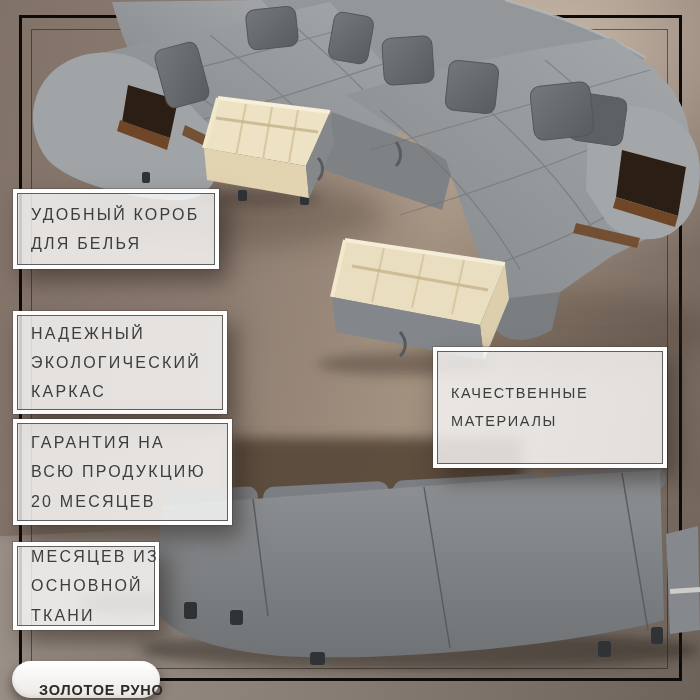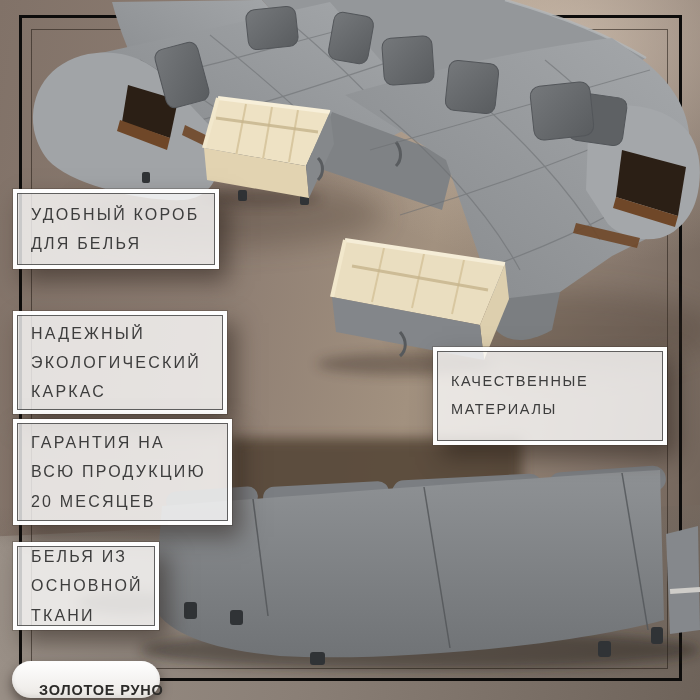--- a/index.html
+++ b/index.html
@@ -25,21 +25,21 @@
     box-sizing:border-box;}
   .callout-inner{border:1px solid rgba(72,72,72,.85);width:100%;height:100%;
     box-sizing:border-box;display:flex;flex-direction:column;justify-content:center;
     padding:4px 13px;}
   .callout-line{font-size:16px;letter-spacing:2.2px;color:#3d3d3d;line-height:1.82;
     white-space:nowrap;}
   .co1{left:13px;top:189px;width:206px;height:80px;}
   .co2{left:13px;top:311px;width:214px;height:103px;}
   .co3{left:13px;top:419px;width:219px;height:106px;}
   .co4{left:13px;top:542px;width:146px;height:88px;}
-  .co5{left:433px;top:347px;width:234px;height:98px;}
+  .co5{left:433px;top:347px;width:234px;height:121px;}
   .co5 .callout-line{font-size:14.5px;letter-spacing:1.6px;line-height:1.9;}
   .badge{position:absolute;left:12px;top:661px;width:148px;height:37px;z-index:5;
     border-radius:19px;background:linear-gradient(180deg,#ffffff,#ebe8e4);
     box-shadow:0 5px 12px rgba(25,18,14,.55), inset 0 -2px 4px rgba(0,0,0,.08);
     display:flex;align-items:flex-end;padding-left:19px;gap:8px;box-sizing:border-box;}
   .badge-label{font-weight:bold;font-size:14.5px;letter-spacing:.8px;color:#2c2b29;
     white-space:nowrap;}
 </style>
 </head>
 <body>
@@ -225,21 +225,21 @@
   <div class="callout co3">
     <div class="callout-inner">
       <div class="callout-line">ГАРАНТИЯ НА</div>
       <div class="callout-line">ВСЮ ПРОДУКЦИЮ</div>
       <div class="callout-line">20 МЕСЯЦЕВ</div>
     </div>
   </div>
 
   <div class="callout co4">
     <div class="callout-inner">
-      <div class="callout-line">БЕЛЬЯ ИЗ</div>
+      <div class="callout-line">МЕСЯЦЕВ ИЗ</div>
       <div class="callout-line">ОСНОВНОЙ</div>
       <div class="callout-line">ТКАНИ</div>
     </div>
   </div>
 
   <div class="callout co5">
     <div class="callout-inner">
       <div class="callout-line">КАЧЕСТВЕННЫЕ</div>
       <div class="callout-line">МАТЕРИАЛЫ</div>
     </div>

